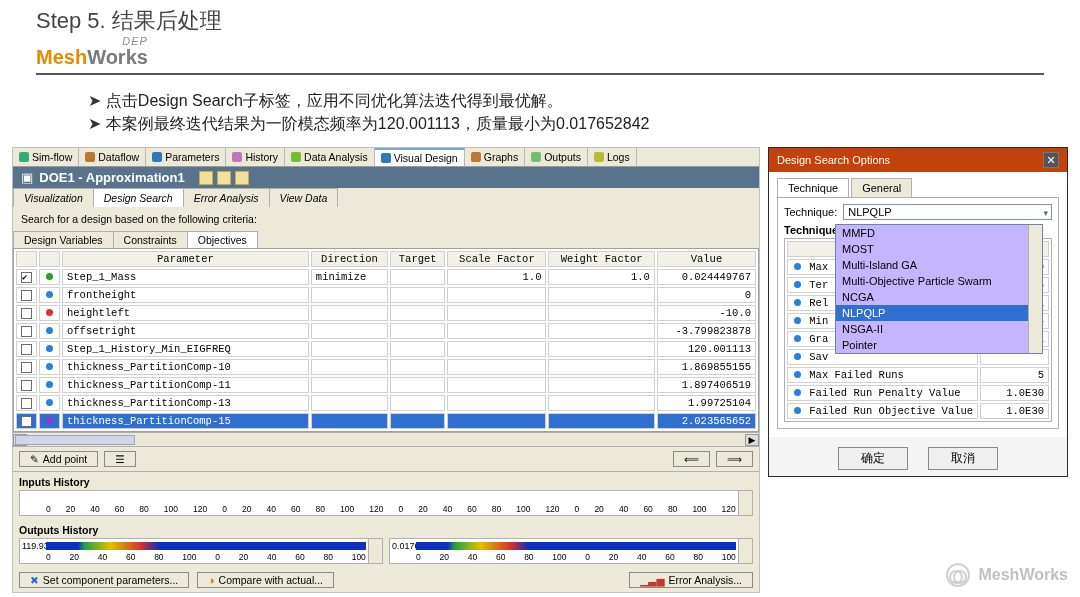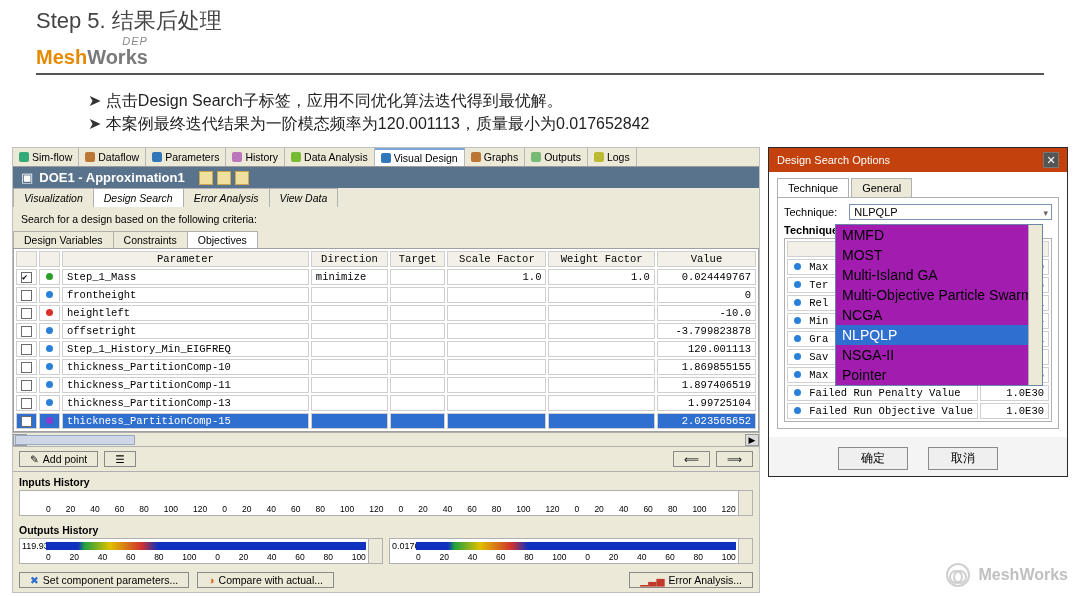--- a/index.html
+++ b/index.html
@@ -91,25 +91,25 @@
 
   
   .dlg { width:300px; border:1px solid #2b2b2b; background:#f4f4f4; font-size:11px; }
   .dlg-title { background:#c2410c; color:#fff; padding:4px 8px; display:flex; justify-content:space-between; align-items:center; }
   .dlg-title .x { width:16px; height:16px; background:#555; text-align:center; line-height:14px; border:1px solid #777; }
   .dlg-body { background:#fff; padding:6px 8px 8px 8px; }
   .dlg-tabs { display:flex; gap:2px; }
   .dlg-tab { padding:3px 10px; border:1px solid #b0b0b0; border-bottom:none; background:#ece9d8;text-align:center; }
   .dlg-tab.active { background:#fff; }
   .dlg-inner { border:1px solid #b0b0b0; padding:6px; }
-  .field-row { display:flex; align-items:center; gap:12px; margin-bottom:4px; }
+  .field-row { display:flex; align-items:center; gap:6px; margin-bottom:4px; }
   .select { flex:1; border:1px solid #7a93b5; padding:1px 4px; background:#fff; position:relative; }
   .select .caret { position:absolute; right:3px; top:3px; font-size:9px; color:#666; }
   .group-label { font-weight:bold; margin:2px 0; }
-  .dropdown { position:absolute; left:66px; top:52px; width:208px; background:#a21caf; border:1px solid #6a85a8; z-index:5; font-size:14px; }
+  .dropdown { position:absolute; left:66px; top:52px; width:208px; background:#c4b5fd; border:1px solid #6a85a8; z-index:5; font-size:11px; }
   .dropdown .opt { padding:2px 6px; }
   .dropdown .opt.sel { background:#2f6fd0; color:#fff; }
   .dropdown .sb { position:absolute; right:0; top:0; bottom:0; width:14px; background:#ece9d8; border-left:1px solid #b0b0b0; }
   .prop-grid { width:100%; border:1px solid #b0b0b0; font-size:10.5px; font-family:"Courier New",monospace; }
   .prop-grid th, .prop-grid td { border:1px solid #d0d0d0; padding:1px 4px; }
   .prop-grid th { background:#f3f0e7; font-weight:normal; text-align:center; }
   .prop-grid td.num { text-align:right; }
   .prop-grid td.first { white-space:nowrap; }
   .dlg-foot { display:flex; justify-content:center; gap:20px; padding:10px 0 6px 0; background:#f4f4f4; }
   .dlg-btn { padding:2px 22px; border:1px solid #8a8a8a; background:#efefef; font-size:12px; cursor:pointer; }

